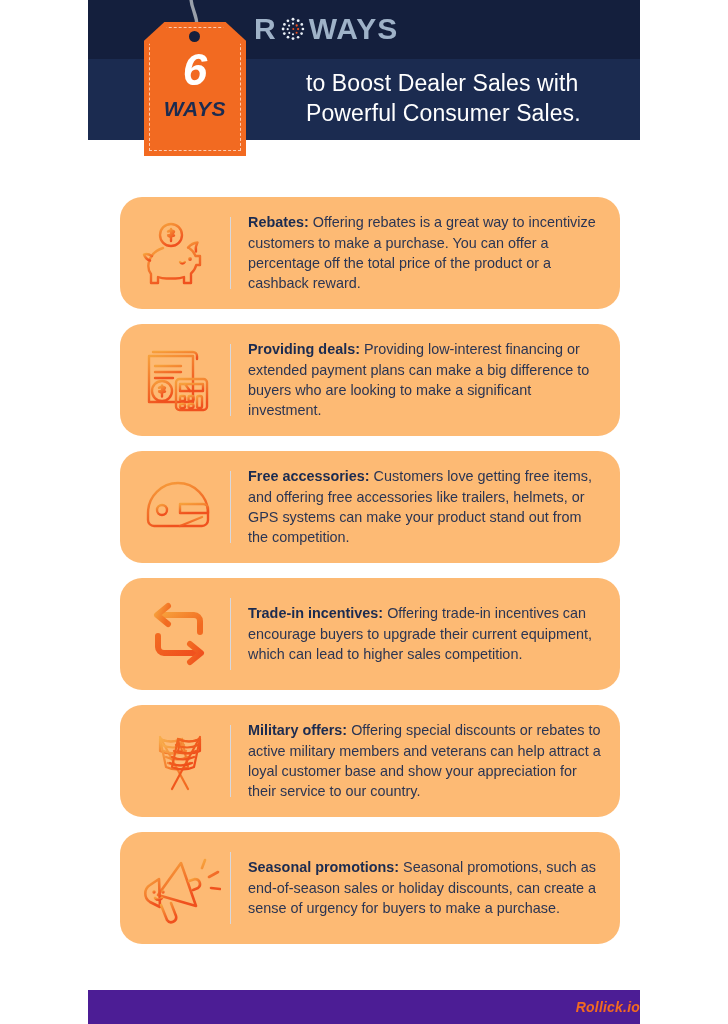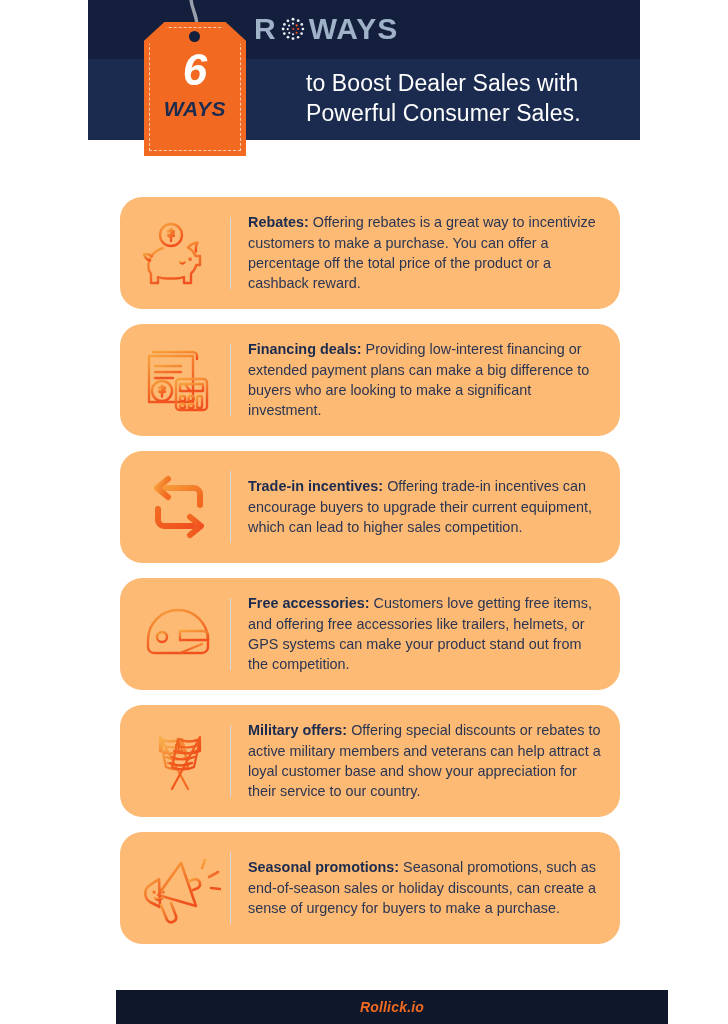--- a/index.html
+++ b/index.html
@@ -193,25 +193,24 @@
   }
   .card-text b { font-weight: bold; color: #1b2b50; }
 
   
   .footer {
     position: absolute;
     left: 88px;
     top: 990px;
     width: 552px;
     height: 34px;
-    background: #0f172a;
+    background: #4c1d95;
     display: flex;
     align-items: center;
-    justify-content: center;
-    margin-left: 28px;
+    justify-content: flex-end;
   }
   .footer-text {
     color: #f26a21;
     font-size: 14px;
     font-weight: bold;
     font-style: italic;
     letter-spacing: 0.2px;
   }
 </style>
 </head>
@@ -325,21 +324,46 @@
             <rect x="37" y="52" width="5" height="5" rx="1.2"></rect>
             <rect x="45.5" y="52" width="5" height="5" rx="1.2"></rect>
             <rect x="37" y="60" width="5" height="4" rx="1.2"></rect>
             <rect x="45.5" y="60" width="5" height="4" rx="1.2"></rect>
             <rect x="54" y="52" width="5" height="12" rx="1.8"></rect>
           </g>
         </svg>
       </div>
       <div class="card-divider"></div>
       <div class="card-text">
-        <b>Financing deals:</b><span> Providing low-interest financing or extended payment plans can make a big difference to buyers who are looking to make a significant investment.</span>
+        <b>Providing deals:</b><span> Providing low-interest financing or extended payment plans can make a big difference to buyers who are looking to make a significant investment.</span>
+      </div>
+    </div>
+
+    <div class="card">
+      <div class="card-icon">
+        <svg width="80" height="68" viewBox="0 0 80 68" aria-hidden="true">
+          <defs>
+              <linearGradient id="g3" x1="0" y1="0" x2="0.4" y2="1">
+            <stop offset="0%" stop-color="#f7a13c"></stop>
+                <stop offset="100%" stop-color="#f0511e"></stop>
+          </linearGradient>
+            </defs>
+          <g fill="none" stroke="url(#g3)" stroke-width="2.4" stroke-linecap="round" stroke-linejoin="round">
+            <path d="M8 40 a30 30 0 0 1 60 0 v7 a6 6 0 0 1-6 6 H14 a6 6 0 0 1-6-6 z"></path>
+            <path d="M40 12 v41"></path>
+            <path d="M40 31 h23 a5 5 0 0 1 5 5 v4 H40 z"></path>
+            <path d="M40 53 l22-9"></path>
+            <path d="M48 31 v9"></path>
+            <circle cx="22" cy="37" r="5"></circle>
+          </g>
+        </svg>
+      </div>
+      <div class="card-divider"></div>
+      <div class="card-text">
+        <b>Free accessories:</b><span> Customers love getting free items, and offering free accessories like trailers, helmets, or GPS systems can make your product stand out from the competition.</span>
       </div>
     </div>
 
     <div class="card">
       <div class="card-icon">
         <svg width="72" height="70" viewBox="0 0 72 70" aria-hidden="true">
           <defs>
             <linearGradient id="g4a" x1="0" y1="0" x2="1" y2="0.6">
               <stop offset="0%" stop-color="#f7a13c"></stop>
                 <stop offset="100%" stop-color="#f26a21"></stop>
@@ -353,45 +377,20 @@
             <path d="M56 33 V22 a6 6 0 0 0-6-6 H15" stroke="url(#g4a)"></path>
             <path d="M24 7 L13 16 L24 25" stroke="url(#g4a)"></path>
             <path d="M14 37 v11 a6 6 0 0 0 6 6 h35" stroke="url(#g4b)"></path>
             <path d="M46 45 L57 54 L46 63" stroke="url(#g4b)"></path>
           </g>
         </svg>
       </div>
       <div class="card-divider"></div>
       <div class="card-text">
         <b>Trade-in incentives:</b><span> Offering trade-in incentives can encourage buyers to upgrade their current equipment, which can lead to higher sales competition.</span>
-      </div>
-    </div>
-
-    <div class="card">
-      <div class="card-icon">
-        <svg width="80" height="68" viewBox="0 0 80 68" aria-hidden="true">
-          <defs>
-              <linearGradient id="g3" x1="0" y1="0" x2="0.4" y2="1">
-            <stop offset="0%" stop-color="#f7a13c"></stop>
-                <stop offset="100%" stop-color="#f0511e"></stop>
-          </linearGradient>
-            </defs>
-          <g fill="none" stroke="url(#g3)" stroke-width="2.4" stroke-linecap="round" stroke-linejoin="round">
-            <path d="M8 40 a30 30 0 0 1 60 0 v7 a6 6 0 0 1-6 6 H14 a6 6 0 0 1-6-6 z"></path>
-            <path d="M40 12 v41"></path>
-            <path d="M40 31 h23 a5 5 0 0 1 5 5 v4 H40 z"></path>
-            <path d="M40 53 l22-9"></path>
-            <path d="M48 31 v9"></path>
-            <circle cx="22" cy="37" r="5"></circle>
-          </g>
-        </svg>
-      </div>
-      <div class="card-divider"></div>
-      <div class="card-text">
-        <b>Free accessories:</b><span> Customers love getting free items, and offering free accessories like trailers, helmets, or GPS systems can make your product stand out from the competition.</span>
       </div>
     </div>
 
     <div class="card">
       <div class="card-icon">
         <svg width="84" height="68" viewBox="0 0 84 68" aria-hidden="true">
           <defs>
             <linearGradient id="g6a" x1="0" y1="0" x2="0.8" y2="1">
               <stop offset="0%" stop-color="#f8ad4c"></stop>
                 <stop offset="100%" stop-color="#f26a21"></stop>

